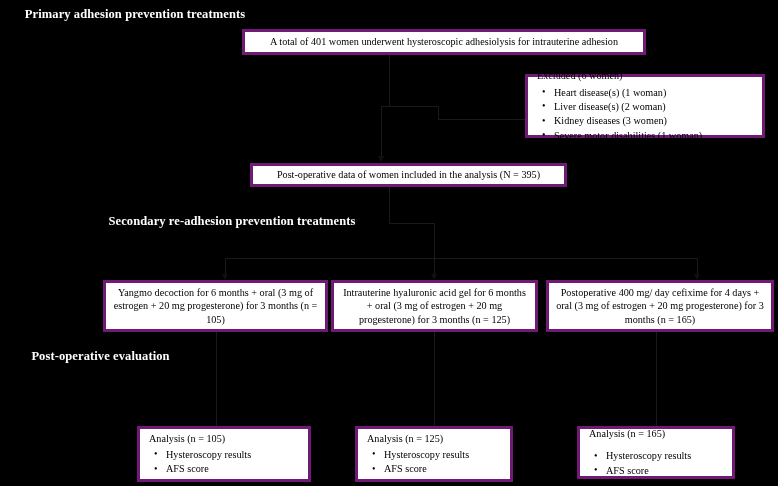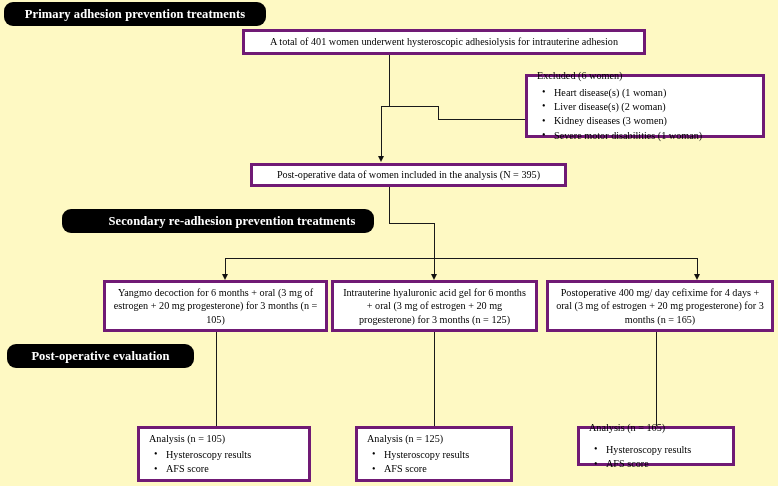--- a/index.html
+++ b/index.html
@@ -4,21 +4,21 @@
 <style>
   html, body {
     margin: 0;
     padding: 0;
     background: #ffffff;
   }
   #canvas {
     position: relative;
     width: 778px;
     height: 486px;
-    background: #fef9c3;
+    background: #000000;
     font-family: "Liberation Serif", "DejaVu Serif", serif;
     overflow: hidden;
   }
 
   
   .badge {
     position: absolute;
     background: #000000;
     color: #ffffff;
     border-radius: 9px;
@@ -190,21 +190,21 @@
   </div>
 
   <div class="box left" style="left:355px; top:426px; width:158px; height:56px;">
     <div class="hdr">Analysis (n = 125)</div>
     <ul>
       <li>Hysteroscopy results</li>
       <li>AFS score</li>
     </ul>
   </div>
 
-  <div class="box left" style="left:577px; top:426px; width:158px; height:40px;gap:6px;">
+  <div class="box left" style="left:577px; top:426px; width:158px; height:53px;gap:6px;">
     <div class="hdr">Analysis (n = 165)</div>
     <ul>
       <li>Hysteroscopy results</li>
       <li>AFS score</li>
     </ul>
   </div>
 
 </div>
 
 </body></html>

